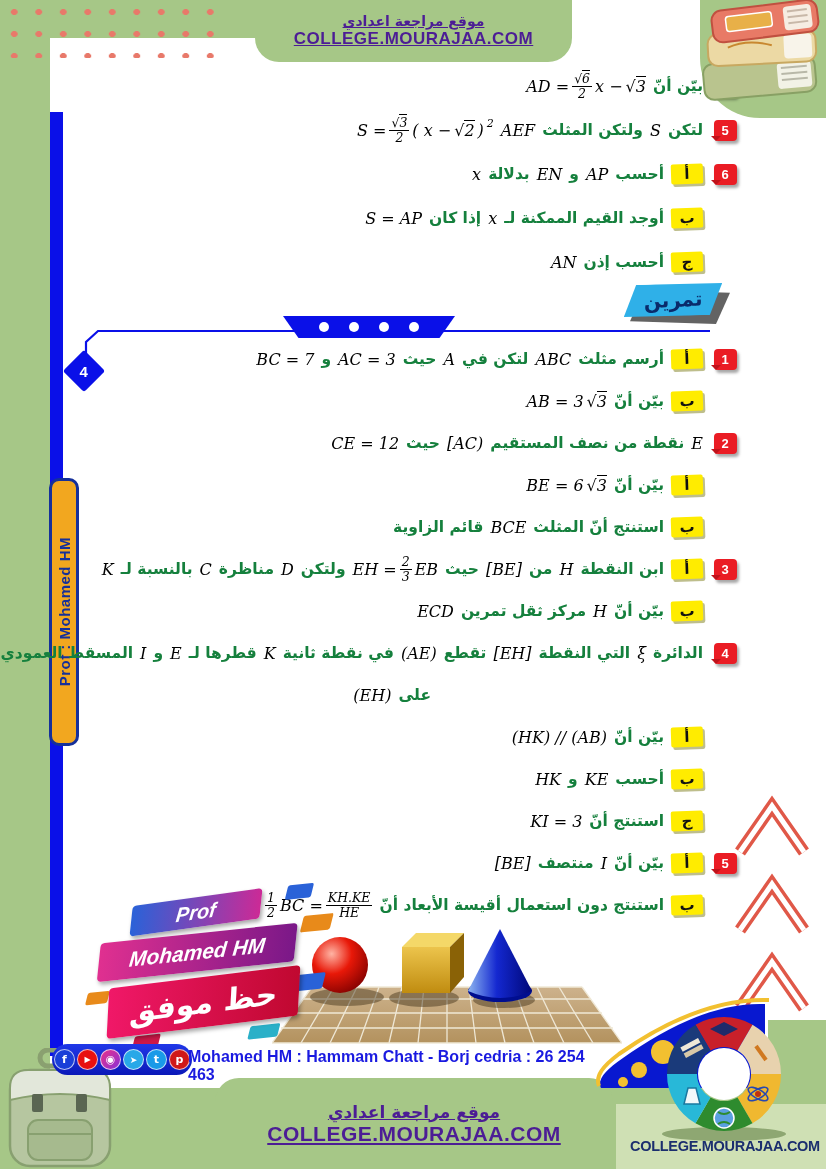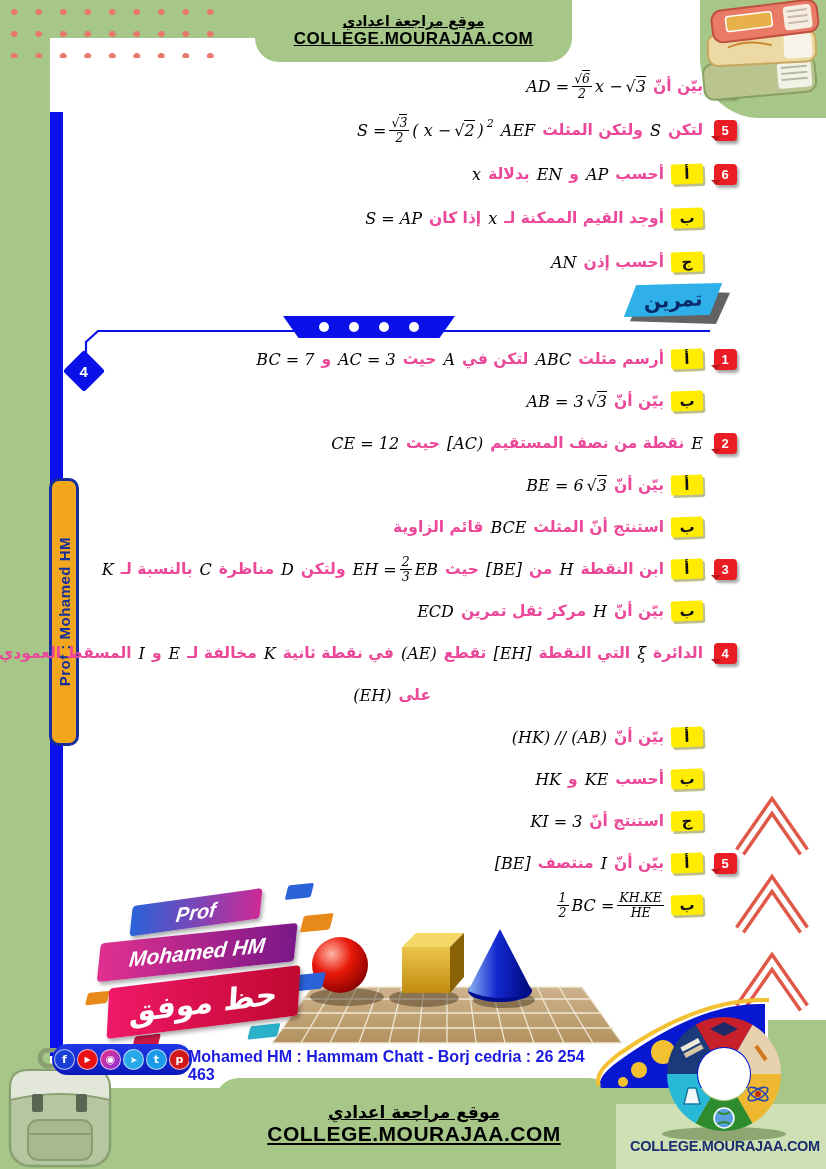--- a/index.html
+++ b/index.html
@@ -27,41 +27,41 @@
   #prof-label span{writing-mode:vertical-rl;transform:rotate(180deg);
       font:bold 15px "Liberation Sans",sans-serif;color:#15309a;letter-spacing:.5px;white-space:nowrap;}
   #trap{left:283px;top:316px;width:172px;height:22px;background:#0a10e8;
       clip-path:polygon(0 0,100% 0,91% 100%,9% 100%);
       display:flex;align-items:center;justify-content:center;gap:20px;}
   #trap i{width:10px;height:10px;border-radius:50%;background:#fff;}
   #diamond{left:69px;top:356px;width:30px;height:30px;background:#0a10e8;border-radius:3px;
       transform:rotate(45deg);display:flex;align-items:center;justify-content:center;}
   #diamond span{transform:rotate(-45deg);color:#fff;font:bold 15px "Liberation Sans",sans-serif;}
   
-  .site-tab{display:flex;flex-direction:column;align-items:center;justify-content:center;color:#000000;}
+  .site-tab{display:flex;flex-direction:column;align-items:center;justify-content:center;color:#4c1d95;}
   #header-tab{z-index:3;}
   .site-ar{font:bold 14px "DejaVu Sans",sans-serif;text-decoration:underline;}
   .site-en{font:bold 17px "Liberation Sans",sans-serif;text-decoration:underline;letter-spacing:.5px;}
   #footer-tab .site-ar{font-size:17px;}
   #footer-tab .site-en{font-size:21px;}
   
   #prev-lines{left:58px;top:64px;right:86px;z-index:3;}
   #main-lines{left:52px;top:338px;right:86px;z-index:3;}
   .ex-row{display:flex;align-items:center;gap:7px;direction:rtl;white-space:nowrap;}
   .rslot{flex:0 0 30px;display:flex;justify-content:center;}
   .rb{min-width:23px;height:21px;background:#ea1c24;border-radius:4px;color:#fff;
       font:bold 13px "Liberation Sans",sans-serif;display:flex;align-items:center;justify-content:center;
       position:relative;box-shadow:2px 3px 3px rgba(0,0,0,.35);}
   .rb::after{content:'';position:absolute;left:-3px;bottom:-5px;
       border:5px solid transparent;border-top-color:#c0121a;}
   .yb{min-width:24px;height:20px;background:#ffec00;color:#111;
       font:bold 15px "DejaVu Sans",sans-serif;display:flex;align-items:center;justify-content:center;
       border-radius:2px;padding:0 4px;transform:rotate(-2deg);
       box-shadow:2px 2.5px 0 rgba(110,110,0,.45);}
-  .ar{font:bold 15.5px "DejaVu Sans",sans-serif;color:#ec4899;}
+  .ar{font:bold 15.5px "DejaVu Sans",sans-serif;color:#15803d;}
   .math{direction:ltr;display:inline-flex;align-items:center;gap:3px;
       font:italic 16px "DejaVu Serif",serif;color:#000;}
   .mt{white-space:pre;}
   .rad{border-top:1.3px solid #000;padding-top:0;}
   .frac{display:inline-flex;flex-direction:column;align-items:center;line-height:1.05;font-size:12.5px;}
   .fn{border-bottom:1.2px solid #000;padding:0 2px;}
   .msup{font-size:11px;transform:translateY(-7px);}
   
   #banner{left:618px;top:280px;width:120px;height:48px;z-index:3;}
   #banner .sh{position:absolute;left:12px;top:10px;width:100px;height:34px;background:#636363;
@@ -344,21 +344,21 @@
         <span class="mt">[EH]</span>
       </span>
       <span class="ar">تقطع</span>
       <span class="math">
         <span class="mt">(AE)</span>
       </span>
       <span class="ar">في نقطة ثانية</span>
       <span class="math">
         <span class="mt">K</span>
       </span>
-      <span class="ar">مخالفة لـ</span>
+      <span class="ar">قطرها لـ</span>
       <span class="math">
         <span class="mt">E</span>
       </span>
       <span class="ar">و</span>
       <span class="math">
         <span class="mt">I</span>
       </span>
       <span class="ar">المسقط العمودي لـ</span>
     </div>
     <div class="ex-row" style="height: 42px; padding-right: 272px;">
@@ -406,20 +406,21 @@
         <span class="mt">I</span>
       </span>
       <span class="ar">منتصف</span>
       <span class="math">
         <span class="mt">[BE]</span>
       </span>
     </div>
     <div class="ex-row" style="height: 42px;">
       <div class="rslot"></div>
       <div class="yb">ب</div>
+      <span class="ar">استنتج دون استعمال أقيسة الأبعاد أنّ</span>
       <span class="math">
         <span class="frac">
           <span class="fn">1</span>
           <span class="fd">2</span>
         </span>
         <span class="mt">BC =</span>
         <span class="frac">
           <span class="fn">KH.KE</span>
           <span class="fd">HE</span>
         </span>

